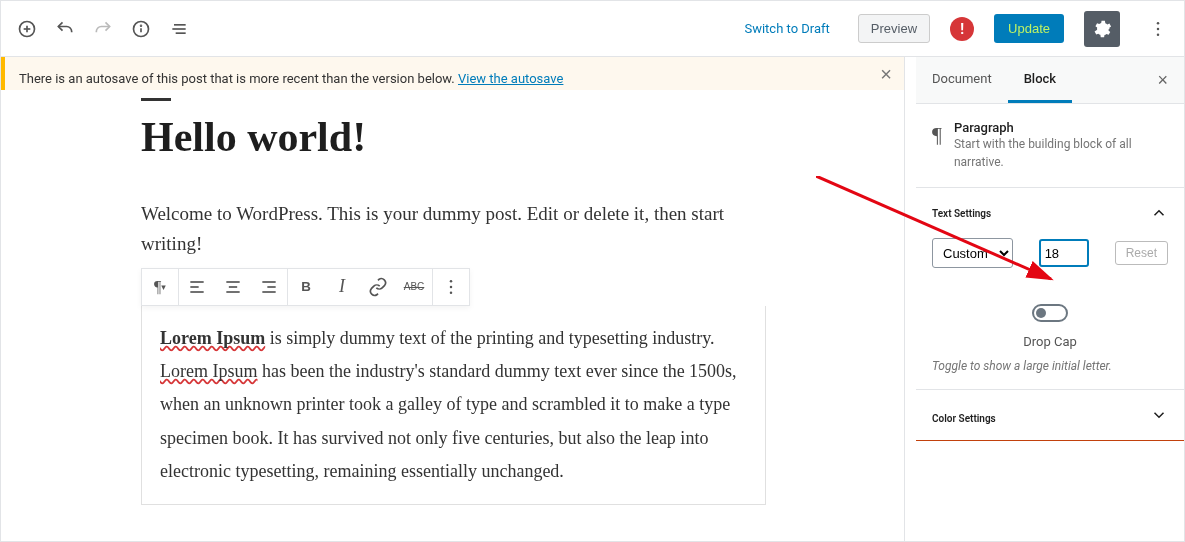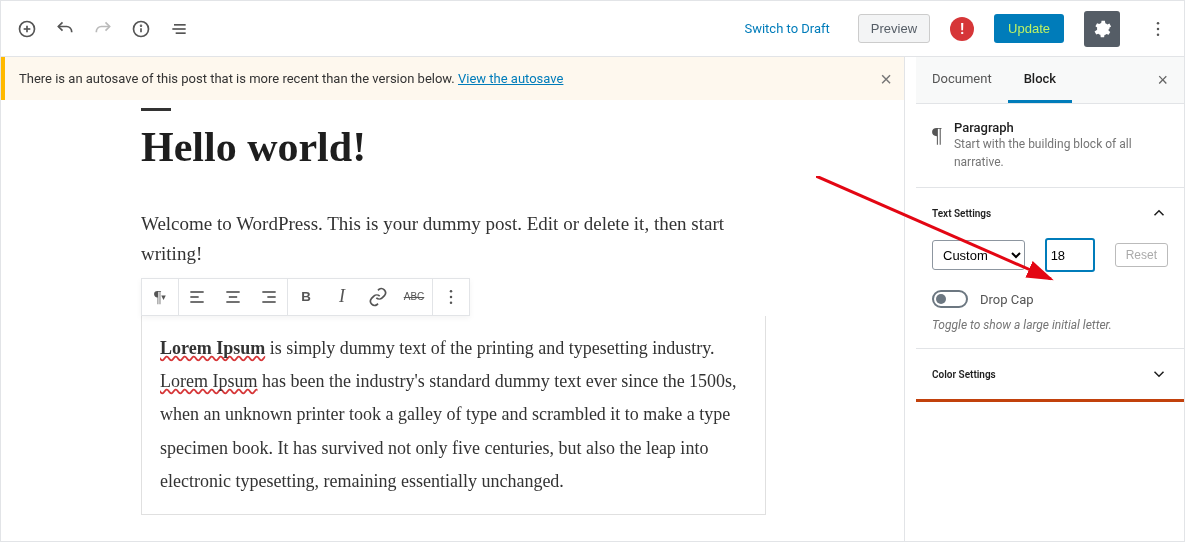--- a/index.html
+++ b/index.html
@@ -14,21 +14,21 @@
 .btn-preview { background: #f3f4f5; border: 1px solid #ccc; color: #555d66; padding: 6px 12px; border-radius: 3px; font-size: 13px; cursor: pointer; }
 .alert-dot { width: 24px; height: 24px; background: #d63638; border-radius: 50%; color: #fff; display: flex; align-items: center; justify-content: center; font-weight: bold; font-size: 14px; }
 .btn-update { background: #007cba; color: #bef264; border: none; padding: 7px 14px; border-radius: 3px; font-size: 13px; cursor: pointer; }
 .settings-btn { width: 36px; height: 36px; background: #555d66; border-radius: 3px; display: flex; align-items: center; justify-content: center; cursor: pointer; border: none; }
 .settings-btn svg { color: #fff; width: 20px; height: 20px; }
 
 .main-area { display: flex; height: calc(100% - 56px); }
 .editor-col { flex: 1; position: relative; overflow: hidden; }
 .sidebar-col { width: 280px; border-left: 1px solid #e2e4e7; display: flex; flex-direction: column; padding-left: 11px; }
 
-.notice { background: #fef8ee; border-left: 4px solid #ffb900; padding: 14px 40px 14px 14px; font-size: 13px; color: #333; position: relative; }
+.notice { background: #fef8ee; border-left: 4px solid #ffb900; padding: 14px 40px 4px 14px; font-size: 13px; color: #333; position: relative; }
 .notice a { color: #007cba; text-decoration: underline; cursor: pointer; }
 .notice-close { position: absolute; right: 12px; top: 50%; transform: translateY(-50%); background: none; border: none; font-size: 20px; color: #777; cursor: pointer; }
 
 .editor-canvas { padding: 8px 0 0 0; }
 .editor-inner { max-width: 640px; margin: 0 auto 0 140px; }
 .post-hr { width: 30px; height: 3px; background: #333; margin-bottom: 12px; }
 .post-title { font-family: Georgia, 'Times New Roman', serif; font-size: 42px; font-weight: 700; margin-bottom: 38px; }
 .welcome-p { font-family: Georgia, 'Times New Roman', serif; font-size: 19px; line-height: 1.6; color: #333; }
 
 .block-toolbar { display: inline-flex; border: 1px solid #e2e4e7; background: #fff; margin-top: 8px; box-shadow: 0 2px 6px rgba(0,0,0,0.05); }
@@ -46,32 +46,32 @@
 .sb-close { margin-left: auto; margin-right: 8px; background: none; border: none; font-size: 18px; color: #666; cursor: pointer; padding: 8px; }
 
 .sb-section { padding: 16px; }
 .block-info { display: flex; gap: 12px; border-bottom: 1px solid #e2e4e7; }
 .block-info .icon { color: #555; padding-top: 2px; }
 .block-info-text { }
 .block-info-title { font-size: 13px; font-weight: 500; color: #1e1e1e; margin-bottom: 0; }
 .block-info-desc { font-size: 12px; color: #757575; line-height: 1.5; }
 
 .panel { border-bottom: 1px solid #e2e4e7; padding: 16px; }
-.panel-toggle { border-bottom: 3px solid #c2410c; padding: 16px; display: flex; justify-content: space-between; align-items: center; cursor: pointer; }
+.panel-toggle { border-bottom: 1px solid #c2410c; padding: 16px; display: flex; justify-content: space-between; align-items: flex-end; cursor: pointer; }
 .panel-header { display: flex; justify-content: space-between; align-items: center; margin-bottom: 16px; }
 .panel-title { font-weight: 600; font-size: 10px; }
 .chev { width: 18px; height: 18px; }
 
 .fs-label { font-size: 12px; color: #555; margin-bottom: 8px; display: block; }
-.fs-row { display: flex; align-items: center; gap: 20px; margin-bottom: 18px; }
+.fs-row { display: flex; align-items: center; gap: 26px; margin-bottom: 36px; }
 .fs-select { border: 1px solid #8d96a0; border-radius: 3px; padding: 4px 6px; font-size: 13px; width: 115px; height: 30px; background: #fff; }
-.fs-input { border: 2px solid #007cba; border-radius: 3px; width: 50px; height: 34px; font-size: 13px; padding: 2px 4px; }
+.fs-input { border: 2px solid #007cba; border-radius: 3px; width: 50px; height: 28px; font-size: 13px; padding: 2px 4px; }
 .fs-reset { border: 1px solid #bbb; background: #fff; color: #aaa; font-size: 12px; padding: 4px 10px; border-radius: 3px; cursor: pointer; }
 
-.toggle-row { display: flex; align-items: center; gap: 12px; margin-bottom: 10px; }
+.toggle-row { display: flex; align-items: center; gap: 12px; margin-bottom: 10px; flex-direction: column; }
 .toggle { width: 36px; height: 18px; border: 2px solid #6c7781; border-radius: 10px; position: relative; cursor: pointer; background: #fff; }
 .toggle::after { content: ""; position: absolute; left: 2px; top: 2px; width: 10px; height: 10px; background: #6c7781; border-radius: 50%; }
 .toggle-label { font-size: 13px; color: #555; }
 .help-text { font-size: 12px; color: #757575; font-style: italic; }
 
 .arrow-anno { position: absolute; pointer-events: none; z-index: 500; }
 </style>
 </head>
 <body>
 

